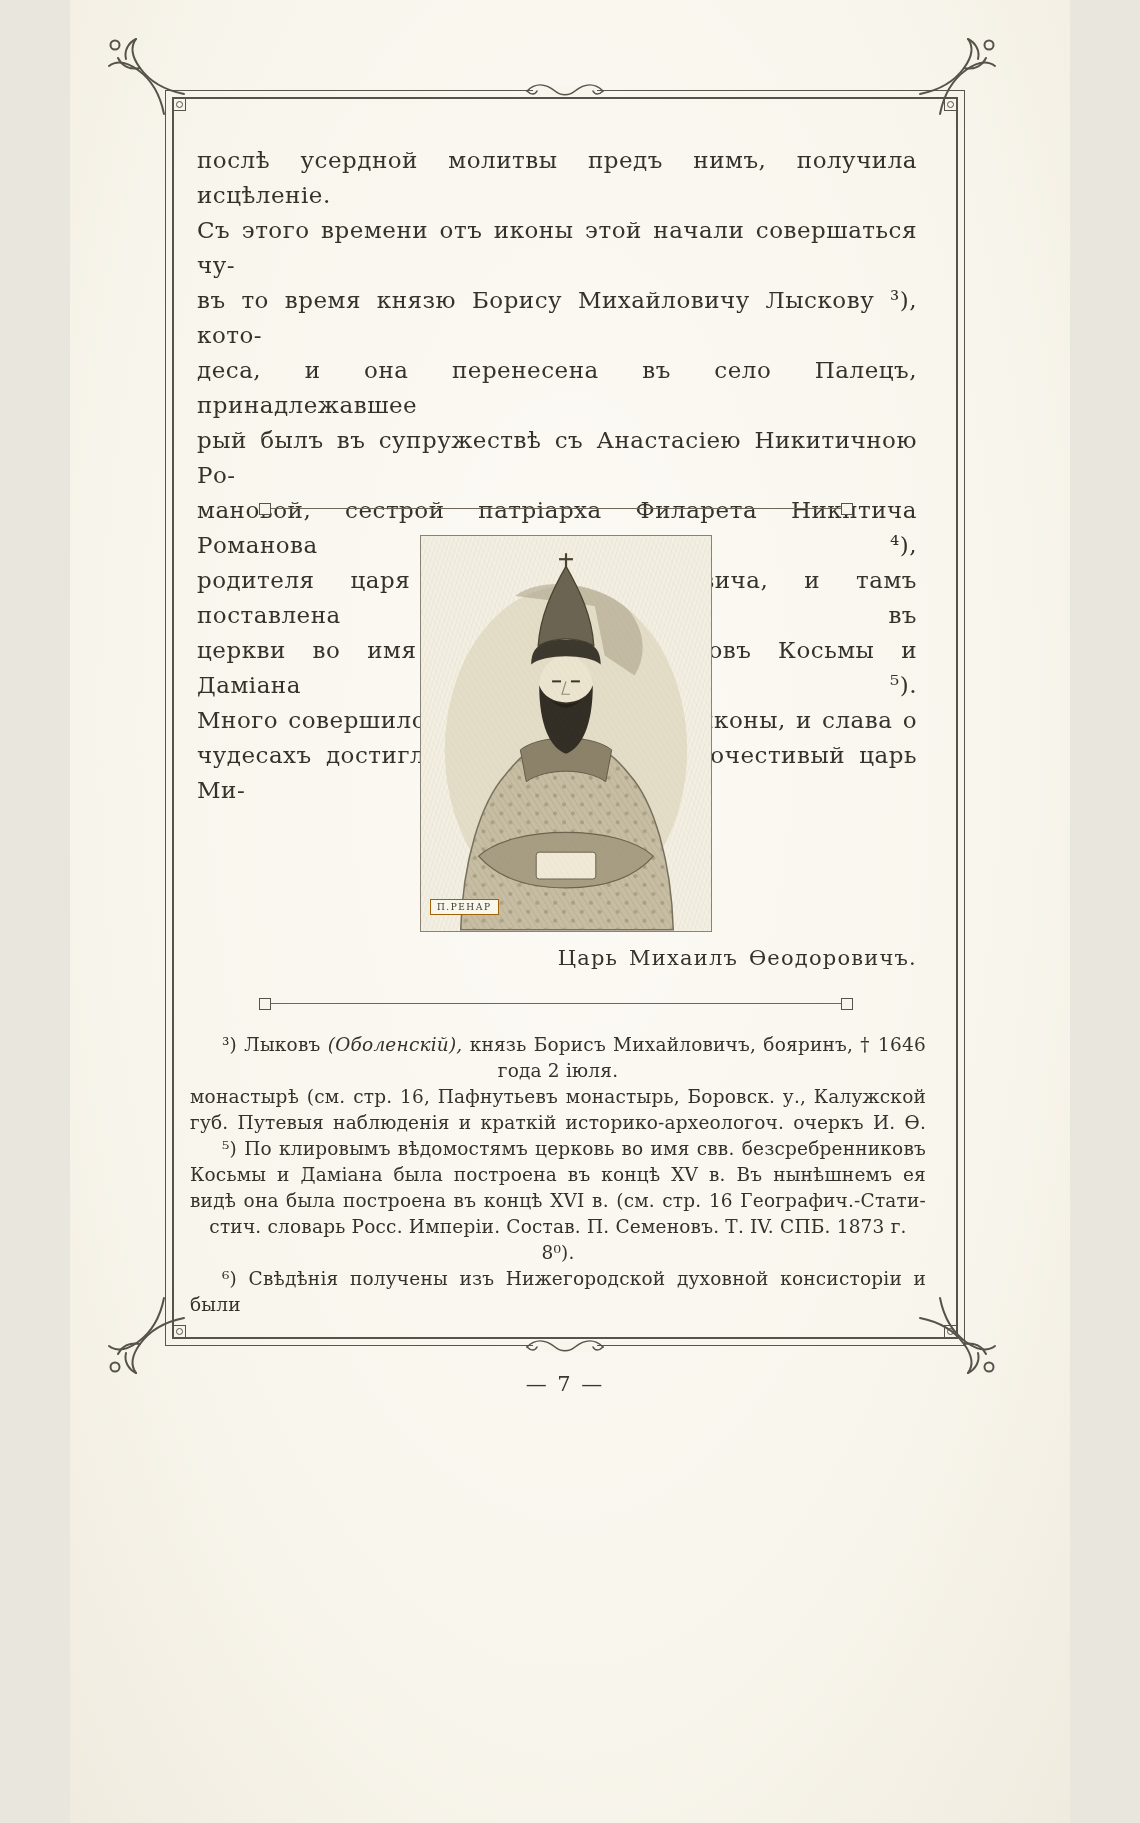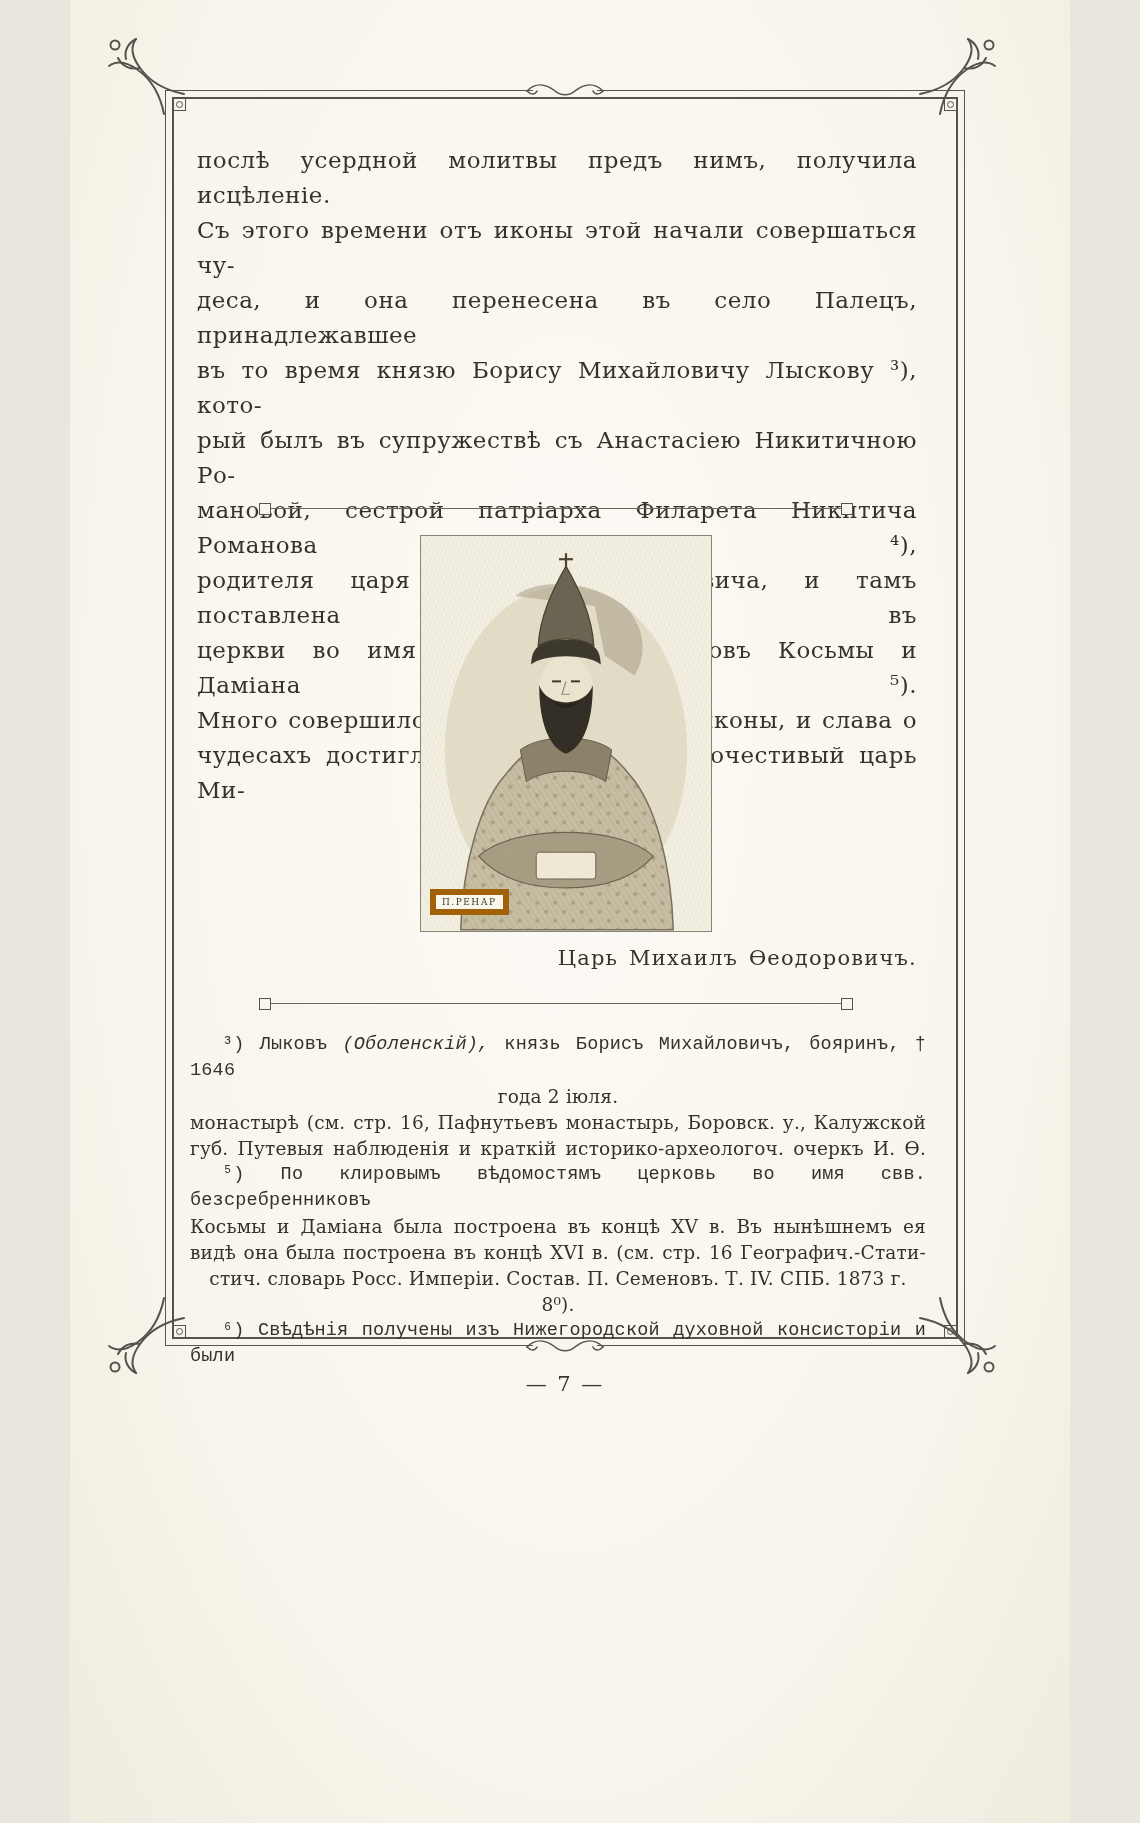--- a/index.html
+++ b/index.html
@@ -73,37 +73,37 @@
   .rs-l { left: -4px; }
   .rs-r { right: -4px; }
 
   .portrait-frame {
     position: absolute; left: 350px; top: 535px; width: 292px; height: 397px;
     border: 1px solid #8a8272; background: #f3efe2;
   }
   .portrait-frame svg { display: block; width: 100%; height: 100%; }
   .engraver-mark {
     position: absolute; left: 9px; bottom: 16px;
-    background: #f9f6ec; border: 6px solid #a16207;
+    background: #f9f6ec; border: 1px solid #a16207;
     font-size: 9px; letter-spacing: 1.5px; padding: 2px 6px; color: #3c372e;
     font-family: "DejaVu Serif", serif;
   }
   .fig-caption {
     position: absolute; left: 127px; top: 946px; width: 720px;
     text-align: right; font-size: 21px; letter-spacing: 1.2px; word-spacing: 3px;
   }
 
   
   .footnotes {
     position: absolute; left: 120px; top: 1032px; width: 736px;
     font-size: 18.5px; line-height: 26px; letter-spacing: 0.2px;
   }
   .fline.just { text-align: justify; text-align-last: justify; }
   .fline.left { text-align: center; }
-  .fline.indent { text-indent: 32px; font-family: Liberation Mono, monospace; }
+  .fline.indent { text-indent: 32px; }
   .it { font-style: italic; }
 
   
   .page-number {
     position: absolute; left: 95px; top: 1372px; width: 800px;
     text-align: center; font-size: 21px; letter-spacing: 2px; color: #3b362e;
   }
 </style>
 </head>
 <body>
@@ -157,22 +157,22 @@
   <svg class="mid-ornament mo-bottom" viewBox="0 0 92 22">
     <rect x="14" y="6" width="64" height="10"></rect>
     <path d="M8,11 C16,3 26,3 36,11 C42,16 50,16 56,11 C66,3 76,3 84,11"></path>
     <path d="M8,11 C12,15 16,15 18,11"></path>
     <path d="M84,11 C80,15 76,15 74,11"></path>
   </svg>
 
   <div class="main-text">
     <div class="mline">послѣ усердной молитвы предъ нимъ, получила исцѣленіе.</div>
     <div class="mline">Съ этого времени отъ иконы этой начали совершаться чу-</div>
+    <div class="mline">въ то время князю Борису Михайловичу Лыскову ³), кото-</div>
     <div class="mline">деса, и она перенесена въ село Палецъ, принадлежавшее</div>
-    <div class="mline">въ то время князю Борису Михайловичу Лыскову ³), кото-</div>
     <div class="mline">рый былъ въ супружествѣ съ Анастасіею Никитичною Ро-</div>
     <div class="mline">мановой, сестрой патріарха Филарета Никитича Романова ⁴),</div>
     <div class="mline">родителя царя Михаила Ѳеодоровича, и тамъ поставлена въ</div>
     <div class="mline">церкви во имя свв. безсребренниковъ Косьмы и Даміана ⁵).</div>
     <div class="mline">Много совершилось исцѣленій отъ св. иконы, и слава о</div>
     <div class="mline">чудесахъ достигла до Москвы ⁶). Благочестивый царь Ми-</div>
   </div>
 
   <div class="fig-rule fr-top">
     <span class="rule-sq rs-l"></span>

